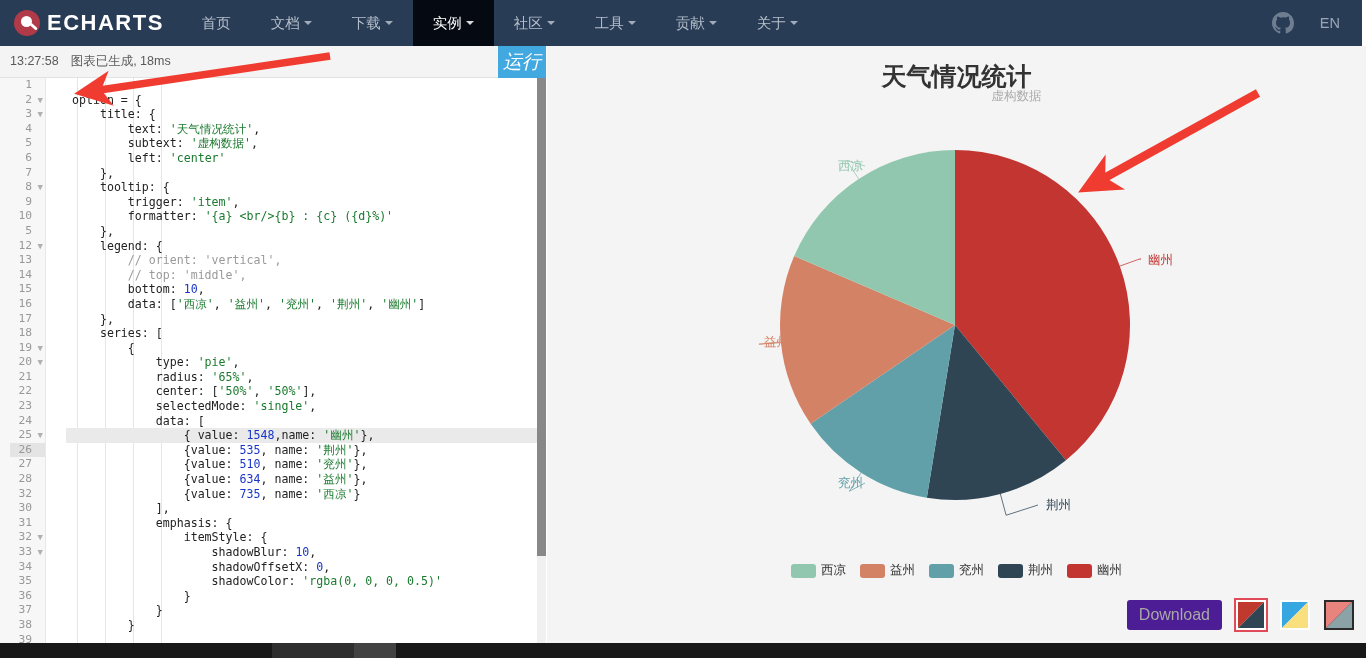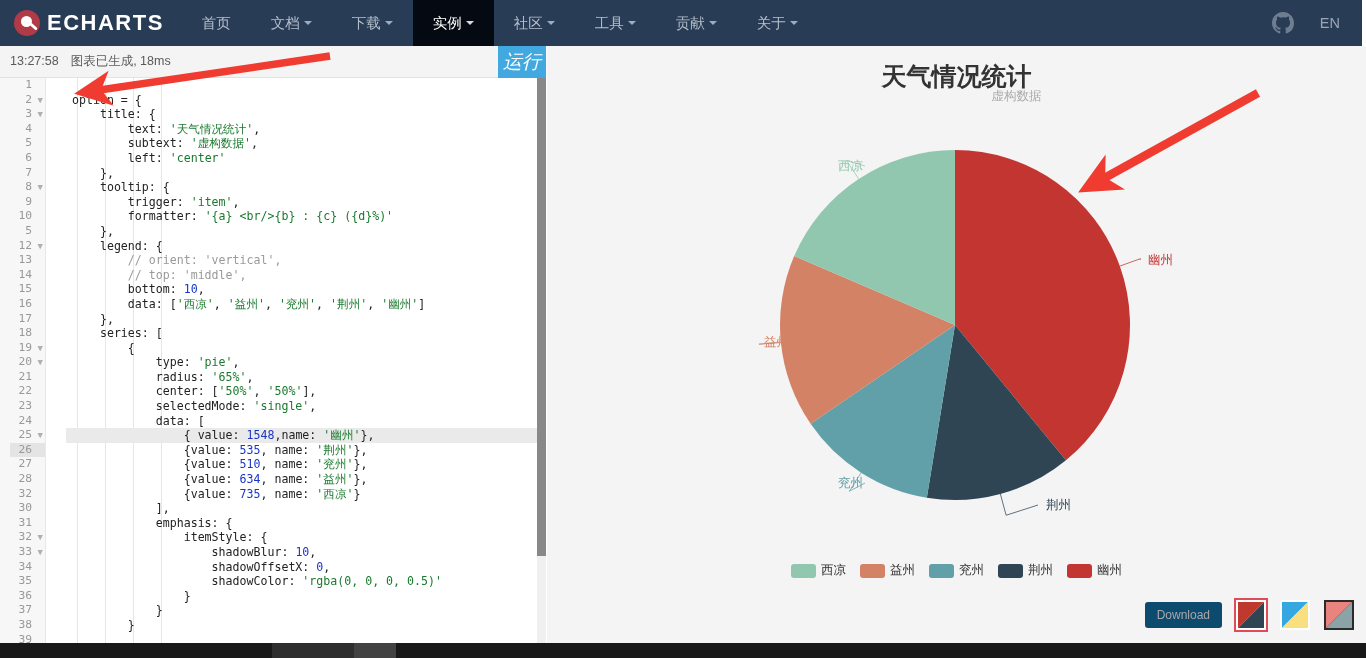--- a/index.html
+++ b/index.html
@@ -143,22 +143,22 @@
   }
   .leg-item { display: flex; align-items: center; gap: 5px; cursor: pointer; }
   .leg-swatch { width: 25px; height: 14px; border-radius: 3px; }
   .leg-label { font-size: 12.5px; color: #333; }
 
   .toolbar {
     position: absolute; right: 12px; top: 554px;
     display: flex; align-items: center; gap: 14px;
   }
   .dl-btn {
-    color: #a8a8a8; font-size: 12px; padding: 6px 12px;
-    background: #0c4a6e; border-radius: 3px; cursor: pointer;
+    color: #a8a8a8; font-size: 16px; padding: 6px 12px;
+    background: #4c1d95; border-radius: 3px; cursor: pointer;
   }
   .theme-sw {
     width: 30px; height: 30px; cursor: pointer; position: relative;
     background: #fff; padding: 2px;
   }
   .theme-sw .inner { width: 100%; height: 100%; }
   .theme-sw.sel { outline: 2px solid #e04a59; }
   .theme-sw.dark { background: #2b2b2b; }
 
   

